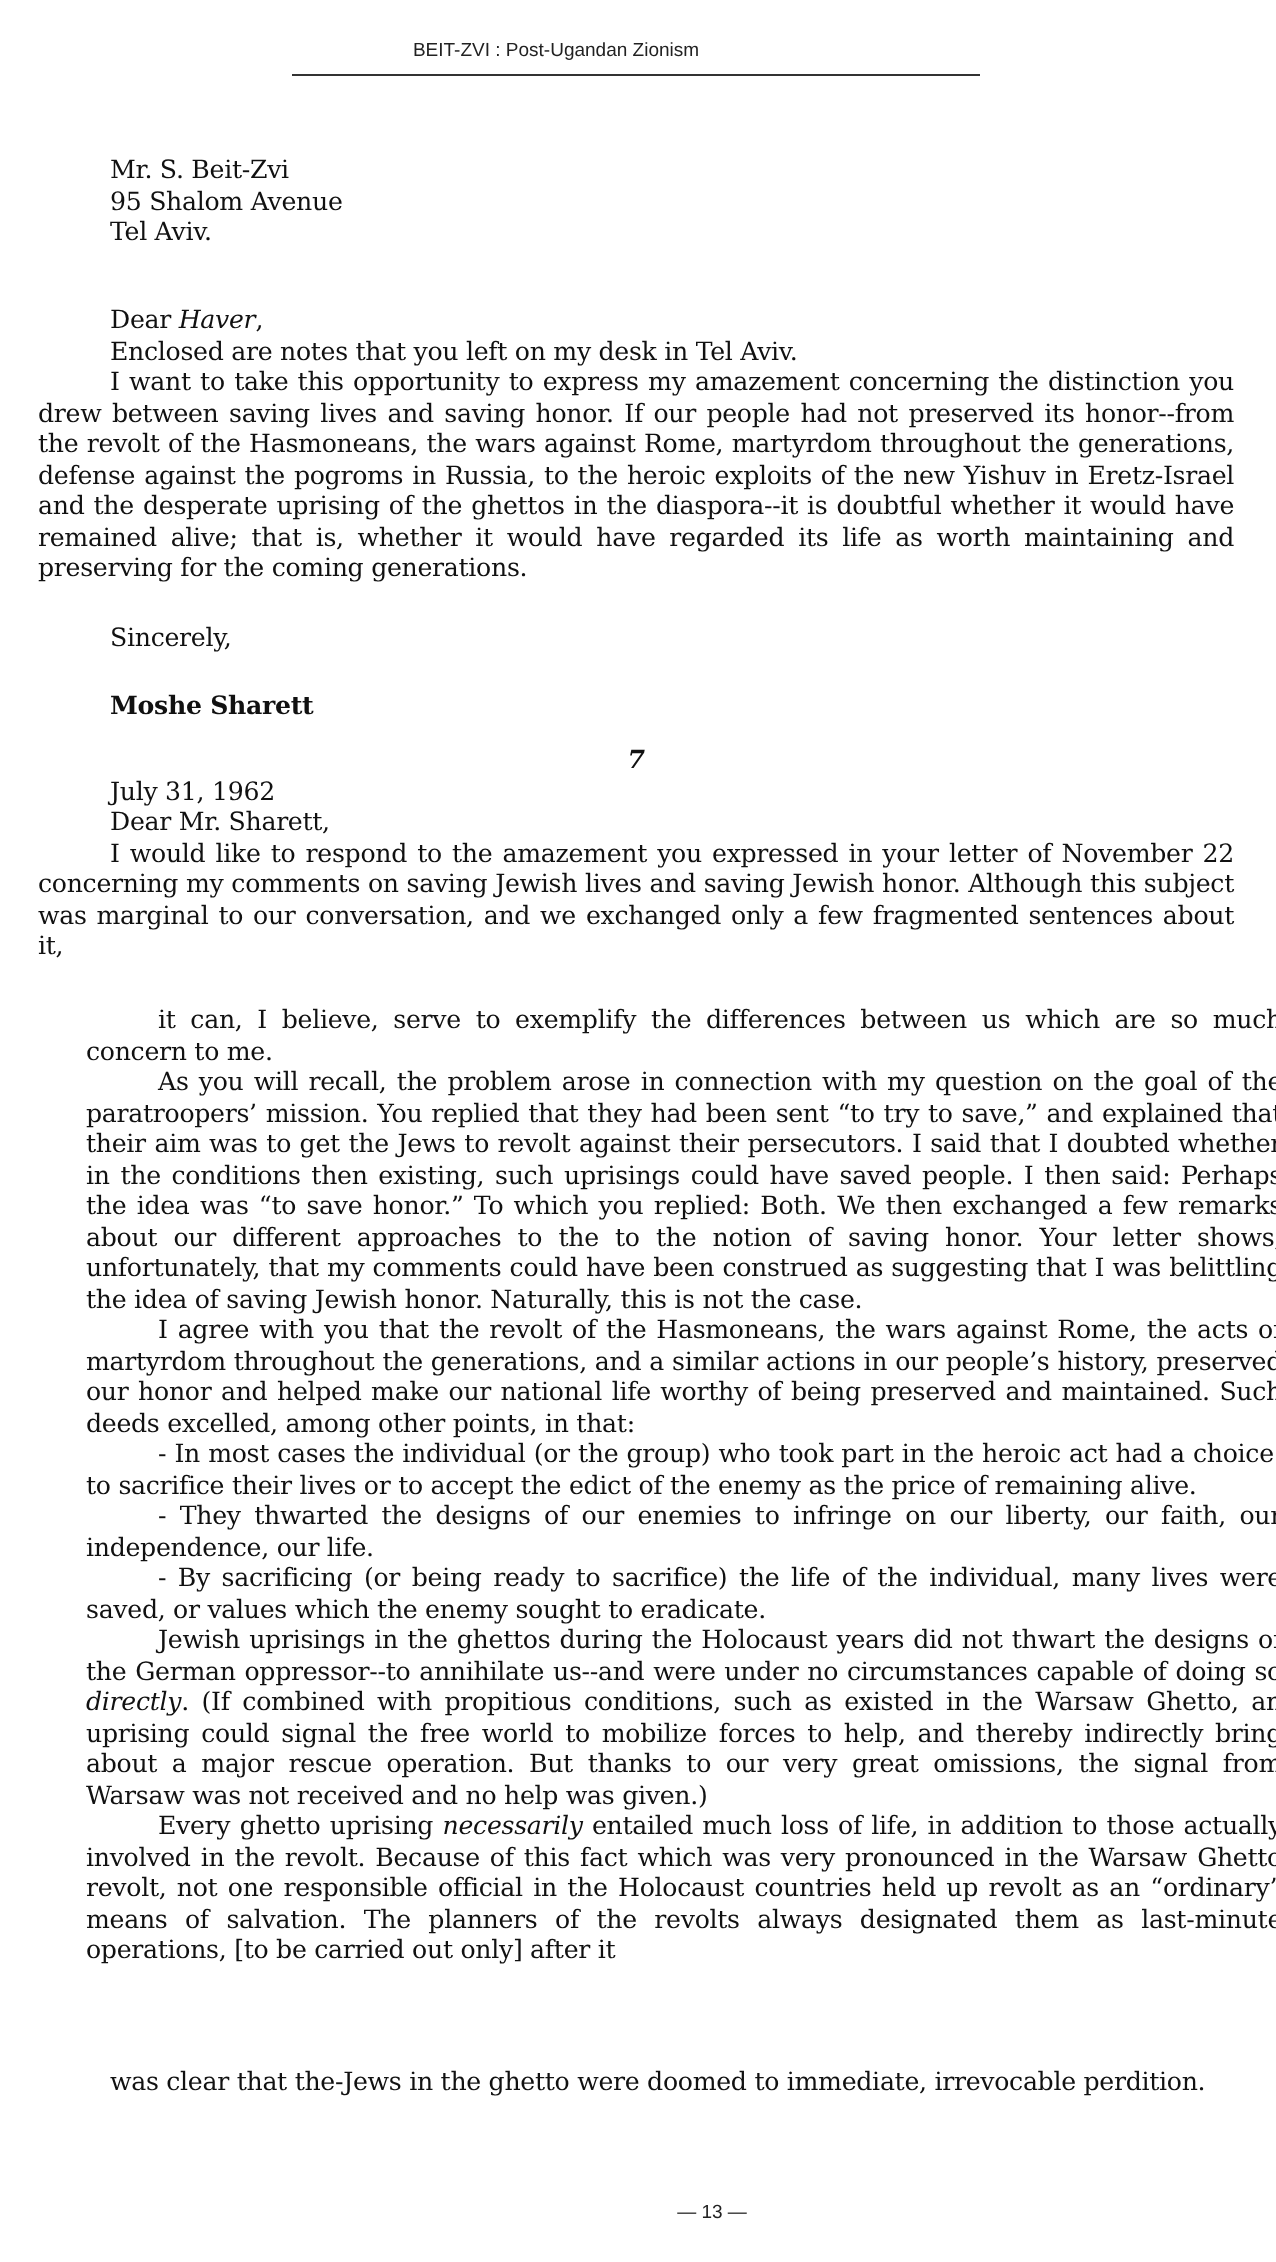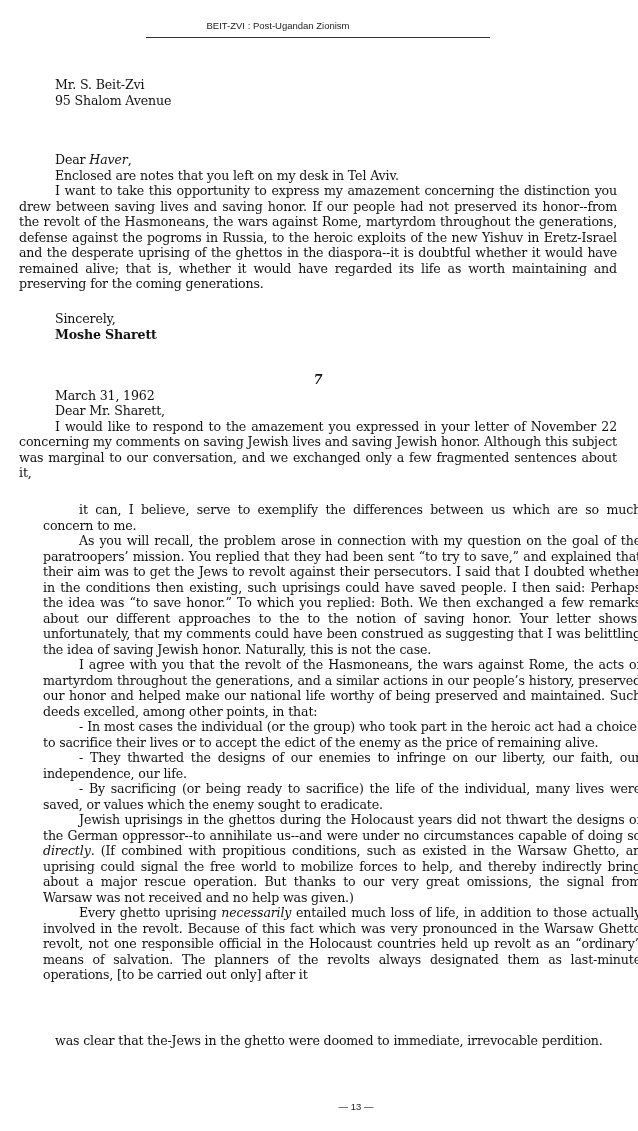--- a/index.html
+++ b/index.html
@@ -40,21 +40,21 @@
       font-size: 12.6px;
       line-height: 15.5px;
       letter-spacing: -0.15px;
     }
     .indent-line { padding-left: 36px; }
     p.para {
       margin: 0;
       text-indent: 36px;
       text-align: justify;
     }
-    .bold { font-weight: bold; }
+    .bold { font-weight: bold; margin-top: 18px; }
     .italic { font-style: italic; }
     .letter-number {
       text-align: center;
       font-weight: bold;
       font-style: italic;
       font-size: 12.6px;
       margin: 0;
     }
     .footer {
       position: absolute;
@@ -70,36 +70,37 @@
   </style>
 </head>
 <body>
 
 <div class="running-header">BEIT-ZVI : Post-Ugandan Zionism</div>
 <div class="header-rule"></div>
 
 <div class="text" style="top:77px;">
   <div class="indent-line">Mr. S. Beit-Zvi</div>
   <div class="indent-line">95 Shalom Avenue</div>
+  <div class="indent-line">Tel Aviv.</div>
 </div>
 
 <div class="text" style="top:152px;">
   <div class="indent-line"><span>Dear </span><span class="italic">Haver</span><span>,</span></div>
   <div class="indent-line">Enclosed are notes that you left on my desk in Tel Aviv.</div>
   <p class="para">I want to take this opportunity to express my amazement concerning the distinction you drew between saving lives and saving honor. If our people had not preserved its honor--from the revolt of the Hasmoneans, the wars against Rome, martyrdom throughout the generations, defense against the pogroms in Russia, to the heroic exploits of the new Yishuv in Eretz-Israel and the desperate uprising of the ghettos in the diaspora--it is doubtful whether it would have remained alive; that is, whether it would have regarded its life as worth maintaining and preserving for the coming generations.</p>
 </div>
 
 <div class="text" style="top:311px;">
   <div class="indent-line">Sincerely,</div>
   <div class="indent-line bold">Moshe Sharett</div>
 </div>
 
 <div class="text" style="top:372px;">
   <p class="letter-number">7</p>
-  <div class="indent-line">March 31, 1962</div>
+  <div class="indent-line">July 31, 1962</div>
   <div class="indent-line">Dear Mr. Sharett,</div>
   <p class="para">I would like to respond to the amazement you expressed in your letter of November 22 concerning my comments on saving Jewish lives and saving Jewish honor. Although this subject was marginal to our conversation, and we exchanged only a few fragmented sentences about it,</p>
 </div>
 
 <div class="text" style="top:502px;margin-left:24px;">
   <p class="para">it can, I believe, serve to exemplify the differences between us which are so much concern to me.</p>
   <p class="para">As you will recall, the problem arose in connection with my question on the goal of the paratroopers’ mission. You replied that they had been sent “to try to save,” and explained that their aim was to get the Jews to revolt against their persecutors. I said that I doubted whether in the conditions then existing, such uprisings could have saved people. I then said: Perhaps the idea was “to save honor.” To which you replied: Both. We then exchanged a few remarks about our different approaches to the to the notion of saving honor. Your letter shows, unfortunately, that my comments could have been construed as suggesting that I was belittling the idea of saving Jewish honor. Naturally, this is not the case.</p>
   <p class="para">I agree with you that the revolt of the Hasmoneans, the wars against Rome, the acts of martyrdom throughout the generations, and a similar actions in our people’s history, preserved our honor and helped make our national life worthy of being preserved and maintained. Such deeds excelled, among other points, in that:</p>
   <p class="para">- In most cases the individual (or the group) who took part in the heroic act had a choice: to sacrifice their lives or to accept the edict of the enemy as the price of remaining alive.</p>
   <p class="para">- They thwarted the designs of our enemies to infringe on our liberty, our faith, our independence, our life.</p>

